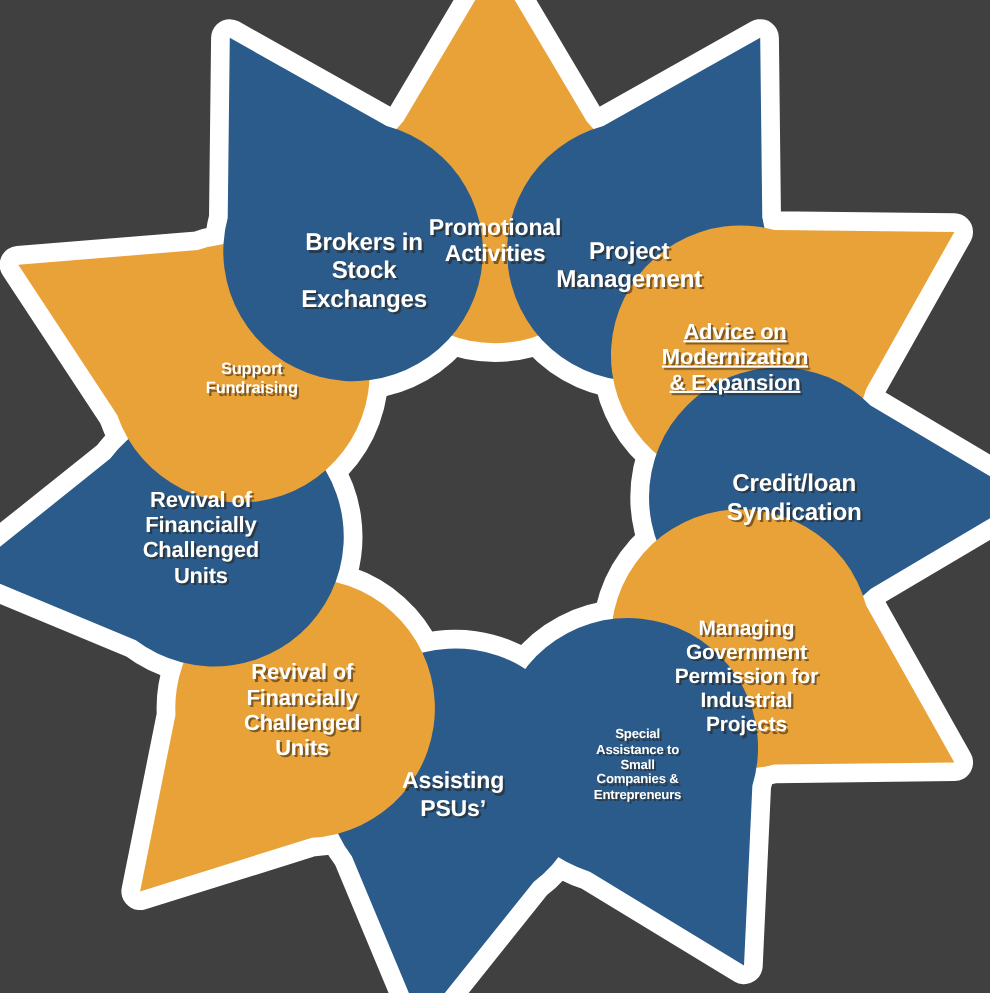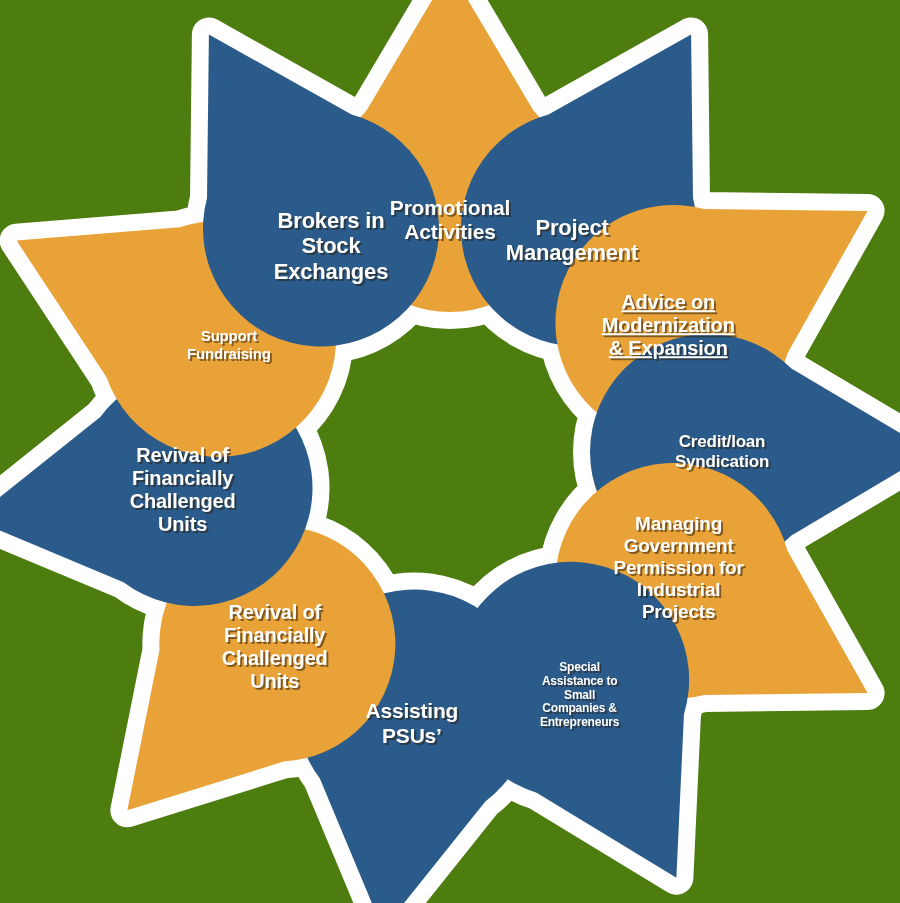--- a/index.html
+++ b/index.html
@@ -10,21 +10,21 @@
   body {
     width: 900px;
     height: 903px;
     overflow: hidden;
     font-family: "Liberation Sans", sans-serif;
   }
   #stage {
     position: relative;
     width: 900px;
     height: 903px;
-    background: #4d7c0f;
+    background: #404040;
   }
   
   #white-backing {
     position: absolute;
     left: 0; top: 0;
     width: 900px; height: 903px;
   }
   #petal-layer {
     position: absolute;
     left: 0; top: 0;
@@ -81,23 +81,23 @@
   </svg>
 
   <div id="label-layer">
       <div class="petal-label" style="left: 450px; top: 220px; font-size: 21px; width: 226px;">Promotional
 Activities</div>
       <div class="petal-label" style="left: 572px; top: 240.7px; font-size: 22px; width: 226px;">Project
 Management</div>
       <div class="petal-label" style="left: 668.2px; top: 326px; font-size: 20px; width: 226px; text-decoration: underline;">Advice on
 Modernization
 &amp; Expansion</div>
-      <div class="petal-label" style="left: 722px; top: 452px; font-size: 17px; width: 226px;">Credit/loan
+      <div class="petal-label" style="left: 722px; top: 452px; font-size: 22px; width: 226px;">Credit/loan
 Syndication</div>
-      <div class="petal-label" style="left: 678.6px; top: 568px; font-size: 19px; width: 226px;">Managing
+      <div class="petal-label" style="left: 678.6px; top: 616px; font-size: 19px; width: 226px;">Managing
 Government
 Permission for
 Industrial
 Projects</div>
       <div class="petal-label" style="left: 579.6px; top: 695.7px; font-size: 12px; width: 226px;">Special
 Assistance to
 Small
 Companies &amp;
 Entrepreneurs</div>
       <div class="petal-label" style="left: 411.9px; top: 723.3px; font-size: 21px; width: 226px;">Assisting

